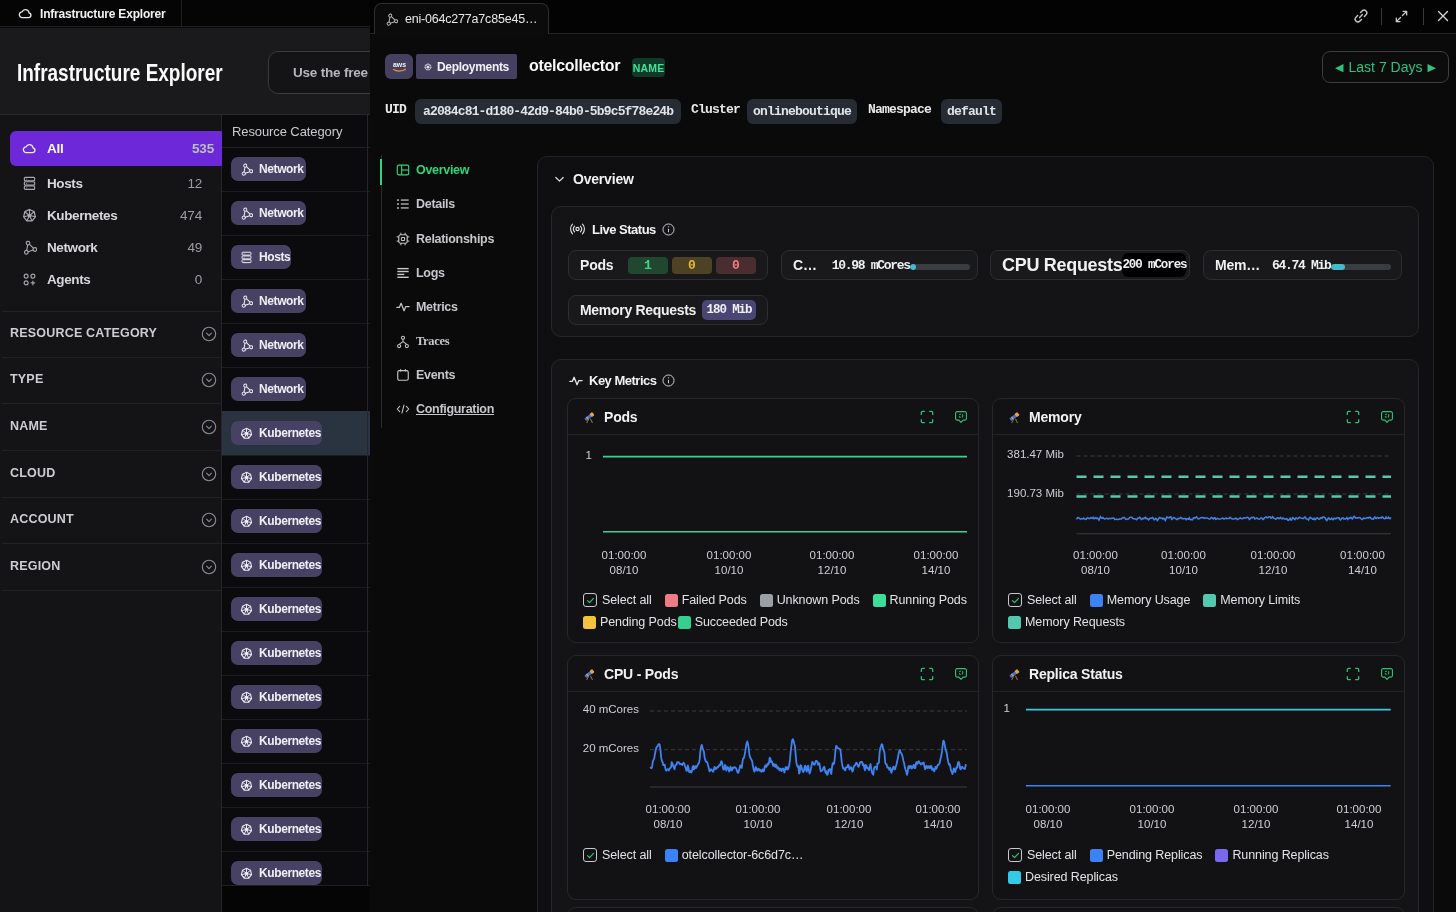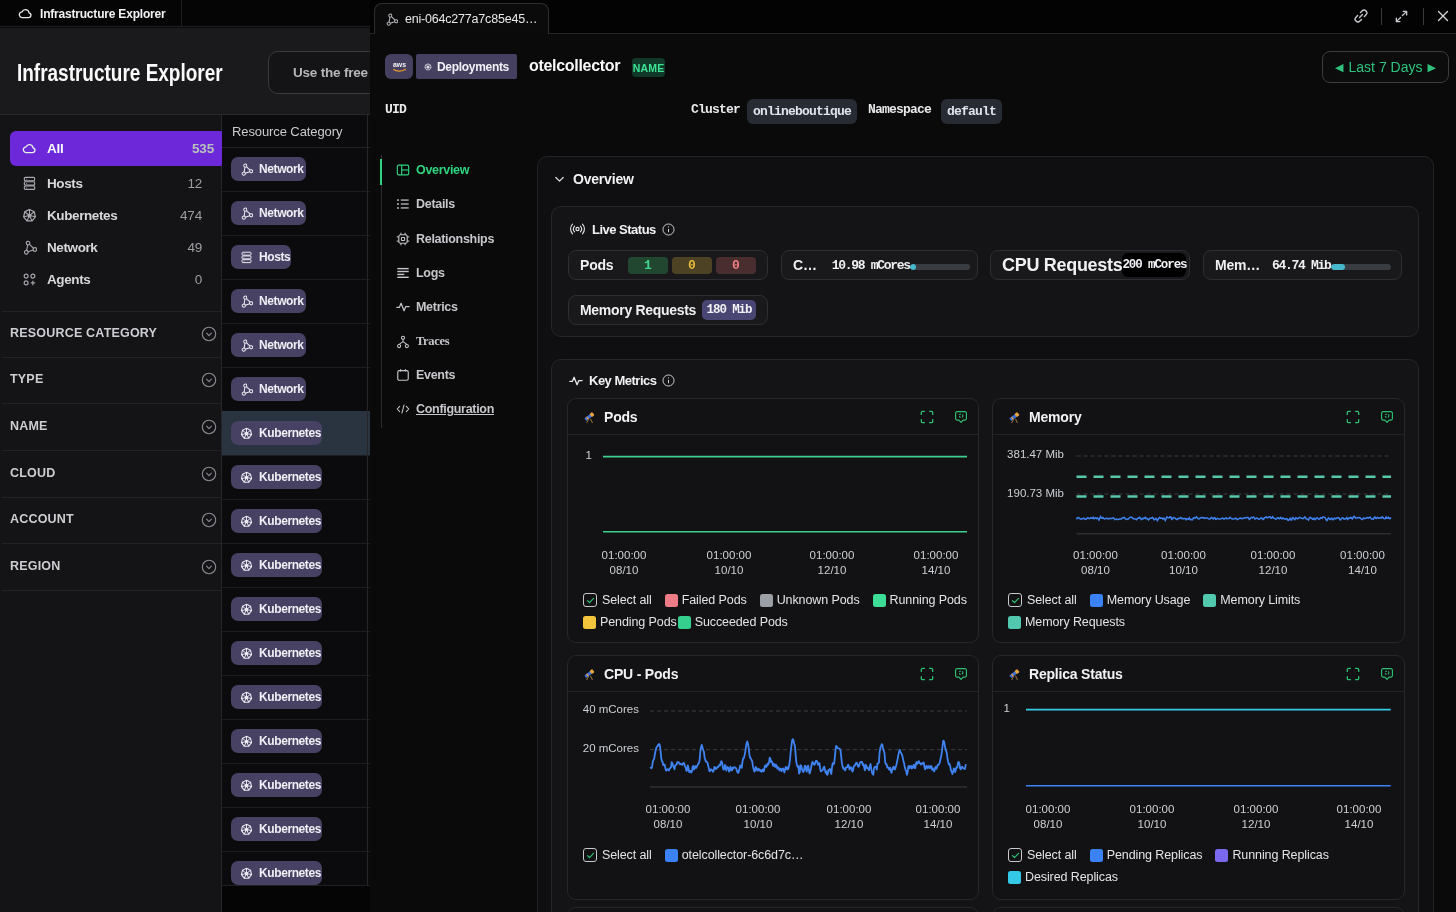--- a/index.html
+++ b/index.html
@@ -441,20 +441,21 @@
 <div class="abs" style="left:529px;top:57px;font-size:16px;font-weight:bold;color:#fafafa;letter-spacing:-0.3px">otelcollector</div>
 <div class="abs row" style="left:632px;top:58px;width:33px;height:19px;background:#10392a;border-radius:4px;justify-content:center">
       <span style="font-size:10.5px;font-weight:bold;color:#3ee395;letter-spacing:0.2px">NAME</span>
     </div>
 <div class="abs row" style="left:1322px;top:51px;width:127px;height:32px;background:#0c0c0d;border:1px solid #3c3c41;border-radius:8px;justify-content:space-between;padding:0 12px">
       <span style="color:#2ec27e;font-size:11px">◀</span>
       <span style="color:#2ec27e;font-size:14px">Last 7 Days</span>
       <span style="color:#2ec27e;font-size:11px">▶</span>
     </div>
 <div class="abs mono" style="left:385px;top:102px;font-size:13px;font-weight:bold;color:#e9e9eb;letter-spacing:-0.8px">UID</div>
+<div class="abs mono row" style="left:415px;top:99px;height:25px;background:#262b34;border-radius:6px;padding:0 8px;font-size:13px;font-weight:bold;letter-spacing:-0.85px;color:#dfe5ec">a2084c81-d180-42d9-84b0-5b9c5f78e24b</div>
 <div class="abs mono" style="left:691px;top:102px;font-size:13px;font-weight:bold;color:#e9e9eb;letter-spacing:-0.8px">Cluster</div>
 <div class="abs mono row" style="left:747px;top:99px;height:25px;background:#262b34;border-radius:6px;padding:0 6px;font-size:13px;font-weight:bold;letter-spacing:-0.8px;color:#dfe5ec">onlineboutique</div>
 <div class="abs mono" style="left:868px;top:102px;font-size:13px;font-weight:bold;color:#e9e9eb;letter-spacing:-0.8px">Namespace</div>
 <div class="abs mono row" style="left:941px;top:99px;height:25px;background:#262b34;border-radius:6px;padding:0 6px;font-size:13px;font-weight:bold;letter-spacing:-0.8px;color:#dfe5ec">default</div>
 <div class="abs" style="left:381px;top:155px;width:1px;height:273px;background:#2c2c30"></div>
 <div class="abs" style="left:380px;top:159px;width:2px;height:26px;background:#2ed47e"></div>
 <div class="navitem" style="top:163px;left:396px;color:#2ed47e">
       <svg class="nicon" width="16" height="16" viewBox="0 0 16 16" fill="none">
         <rect x="1.5" y="2.5" width="13" height="11" rx="1.5" stroke="#2ed47e" stroke-width="1.3"></rect>
         <line x1="6.5" y1="2.5" x2="6.5" y2="13.5" stroke="#2ed47e" stroke-width="1.3"></line>

